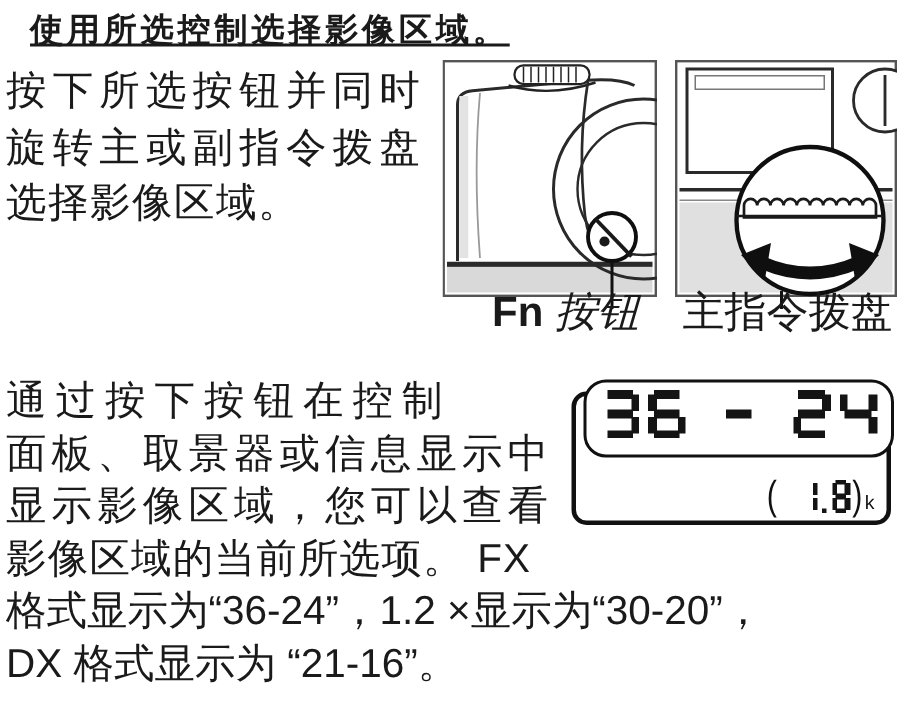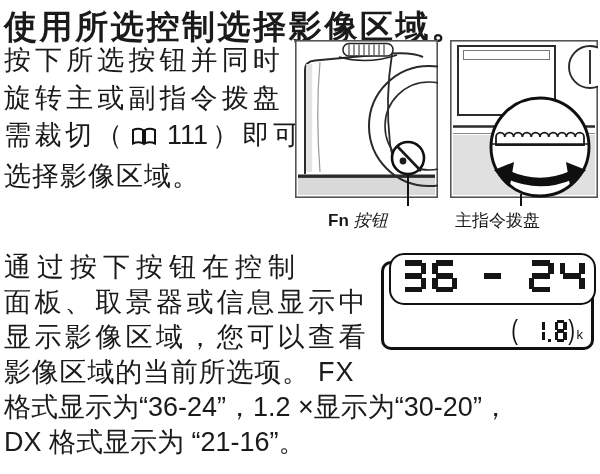--- a/index.html
+++ b/index.html
@@ -1,30 +1,30 @@
 <!DOCTYPE html>
 <html><head>
 <meta charset="utf-8">
 <style>
   html,body{margin:0;padding:0;background:#ffffff;}
   body{width:600px;height:474px;position:relative;overflow:hidden;
        font-family:"Liberation Sans",sans-serif;color:#1a1a1a;}
   .abs{position:absolute;}
   
-  #heading{left:4px;top:5px;font-size:33px;font-weight:bold;letter-spacing:2.6px;white-space:nowrap;}
+  #heading{left:20px;top:5px;font-size:22px;font-weight:bold;letter-spacing:2.6px;white-space:nowrap;text-decoration:underline;}
   
   #intro{left:4px;top:42px;width:300px;}
   .p1-line{font-size:27px;line-height:37.5px;white-space:nowrap;}
   .book-icon-wrap{display:inline-block;vertical-align:-3px;margin:0 2px 0 4px;}
   
   .p2-line{position:absolute;left:4px;font-size:27px;line-height:35px;white-space:nowrap;}
   
   svg.panel{position:absolute;}
   .leader{position:absolute;width:2.2px;background:#111;}
-  .caption{position:absolute;top:209px;font-size:17px;white-space:nowrap;}
+  .caption{position:absolute;top:189px;font-size:28px;white-space:nowrap;}
   .caption .it{font-style:italic;}
   .caption .bold{font-weight:bold;font-style:normal;}
   
   #lcd{left:381px;top:261px;width:207px;height:83px;border:3px solid #111;
        border-radius:10px;background:#fff;}
   #lcd-highlight{left:389px;top:253px;width:193px;height:43px;border:2.6px solid #111;
        border-radius:15px;background:#fff;padding:5px 0 0 10px;box-sizing:content-box;}
   #lcd-counter{right:8px;bottom:5px;display:flex;align-items:flex-end;position:absolute;}
   .bracket{font-size:27px;line-height:24px;font-weight:400;transform:scaleX(.75);color:#111;}
   .unit{font-size:13px;line-height:14px;margin-left:1px;color:#111;}
@@ -35,26 +35,20 @@
   .seg-digit i{position:absolute;background:#141414;display:block;}
 </style>
 </head>
 <body>
 
 <div class="abs" id="heading">使用所选控制选择影像区域。</div>
 
 <div class="abs" id="intro">
   <div class="p1-line" style="letter-spacing:4.1px">按下所选按钮并同时</div>
   <div class="p1-line" style="letter-spacing:4.1px">旋转主或副指令拨盘</div>
-  <div class="p1-line">
-    <span style="letter-spacing:3.5px">需裁切（</span><span class="book-icon-wrap"><svg width="28" height="20" viewBox="0 0 28 20">
-          <path d="M3 3 Q8.5 0.5 13 3 L13 16.5 Q8.5 14 3 16.5 Z" fill="none" stroke="#111" stroke-width="2"></path>
-          <path d="M25 3 Q19.5 0.5 15 3 L15 16.5 Q19.5 14 25 16.5 Z" fill="none" stroke="#111" stroke-width="2"></path>
-        </svg></span><span style="margin:0 4px 0 7px">111</span><span style="letter-spacing:3.5px">）即可</span>
-  </div>
   <div class="p1-line" style="letter-spacing:1px">选择影像区域。</div>
 </div>
 
 <svg class="panel" style="left:295px;top:40px" width="143" height="158" viewBox="0 0 143 158">
   <rect x="0.8" y="0.8" width="141.4" height="156.4" fill="#ffffff" stroke="#555" stroke-width="1.6"></rect>
   <rect x="3" y="138" width="137" height="17" fill="#d9d9d9"></rect>
   <rect x="3" y="134.5" width="137" height="3.4" fill="#2a2a2a"></rect>
   <path d="M10 134 L10 30 Q10 21.5 20 20.5 L96 13.5 Q118 12 128 17" fill="none" stroke="#2a2a2a" stroke-width="2"></path>
   <rect x="11.2" y="24" width="6" height="108" fill="#e3e3e3"></rect>
   <path d="M25 22 Q20.5 72 25 132" fill="none" stroke="#999" stroke-width="1.2"></path>

